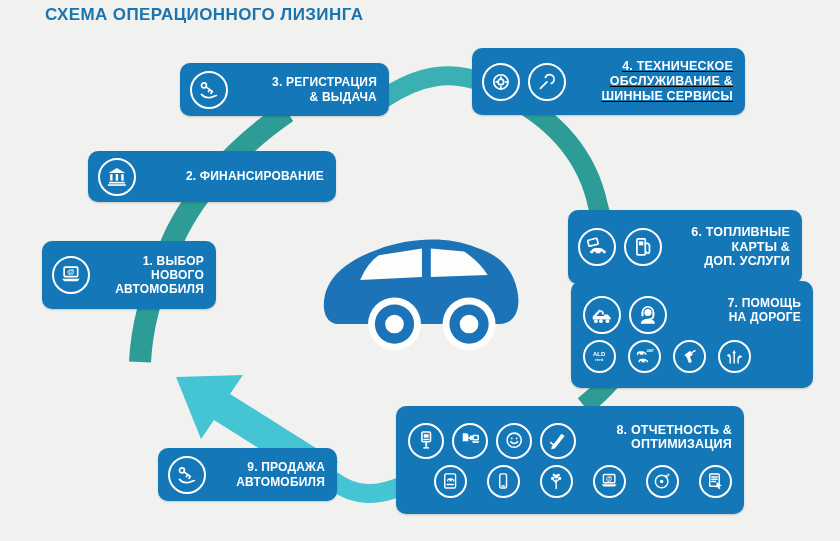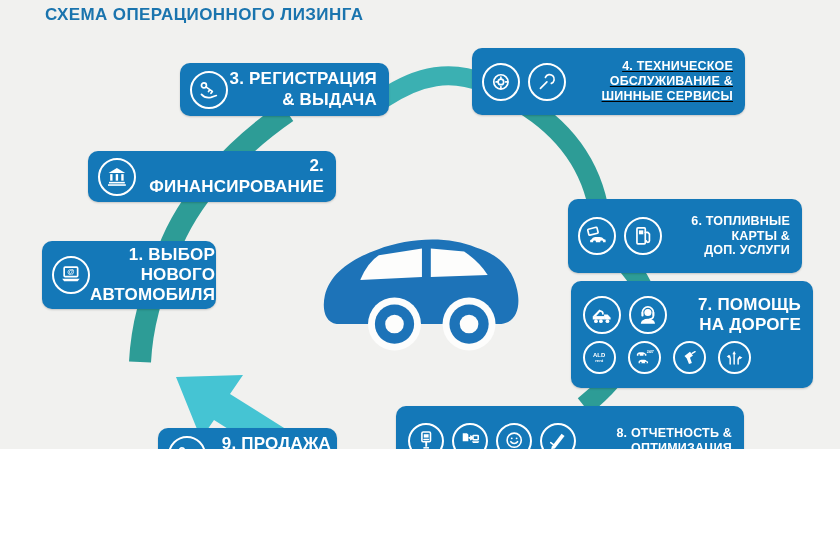--- a/index.html
+++ b/index.html
@@ -1,35 +1,35 @@
 <!DOCTYPE html>
 <html style="--bg: #f1f1ef; --title: #1a74ae; --blue: #1478b8; --teal: #2d9c96; --tealLight: #3bb0b2; --cyan: #45c4d3; --car: #1d73b8;"><head>
 <meta charset="utf-8">
 <style>
   html,body{margin:0;padding:0;}
   body{font-family:"Liberation Sans","DejaVu Sans",sans-serif;}
-  #stage{position:relative;width:840px;height:449px;background:var(--bg,#f1f1ef);overflow:hidden;}
+  #stage{position:relative;width:840px;height:541px;background:var(--bg,#f1f1ef);overflow:hidden;}
 
   .title{position:absolute;left:45px;top:5px;font-size:17px;font-weight:bold;
          color:var(--title,#1a74ae);letter-spacing:.4px;}
 
   svg.ring{position:absolute;left:0;top:0;z-index:1;}
   .teal{stroke:var(--teal,#2d9c96);}
   .tealLight{stroke:var(--tealLight,#3bb0b2);}
   .cyan{stroke:var(--cyan,#45c4d3);}
   .cyanFill{fill:var(--cyan,#45c4d3);}
 
   .step{position:absolute;z-index:2;background:var(--blue,#1478b8);border-radius:10px;
         box-sizing:border-box;display:flex;align-items:center;padding:6px 12px 6px 10px;
         box-shadow:0 1px 2px rgba(0,0,0,.18);}
   .step .icons{display:flex;gap:8px;align-items:center;flex:0 0 auto;}
-  .step .lbl{flex:1 1 auto;text-align:right;color:#fff;font-weight:bold;font-size:17px;
+  .step .lbl{flex:1 1 auto;text-align:right;color:#fff;font-weight:bold;font-size:12px;
              line-height:1.18;white-space:pre-line;letter-spacing:.2px;}
   .col{flex-direction:column;align-items:stretch;justify-content:center;gap:6px;}
-  .row{display:flex;align-items:center;width:100%;}
+  .row{display:flex;align-items:flex-start;width:100%;}
   .row .icons{display:flex;gap:8px;}
   .row .lbl{flex:1;}
 
   .ic{width:38px;height:38px;border:2px solid #fff;border-radius:50%;box-sizing:border-box;
       display:flex;align-items:center;justify-content:center;flex:0 0 auto;}
   .ic svg{width:70%;height:70%;display:block;}
   .icons.mid .ic{width:36px;height:36px;}
   .icons.small .ic{width:33px;height:33px;}
   .icons.small{gap:12px;}
 
@@ -39,27 +39,27 @@
   .ic svg .bl{stroke:var(--blue,#1478b8);fill:none;}
   .ic svg text{fill:#fff;stroke:none;font-family:"Liberation Sans","DejaVu Sans",sans-serif;font-weight:bold;}
 
   #s1{left:42px;top:241px;width:174px;height:68px;}
   #s2{left:88px;top:151px;width:248px;height:51px;}
   #s3{left:180px;top:63px;width:209px;height:53px;}
   #s4{left:472px;top:48px;width:273px;height:67px;text-decoration:underline;}
   #s4 .lbl{font-size:12.5px;}
   #s5{left:572px;top:127px;width:241px;height:59px;}
   #s5 .lbl{font-size:13.5px;}
-  #s6{left:568px;top:199px;width:234px;height:74px;}
+  #s6{left:568px;top:210px;width:234px;height:74px;}
   #s6 .lbl{font-size:12.5px;}
   #s7{left:571px;top:281px;width:242px;height:107px;padding:8px 12px;}
   #s8{left:396px;top:406px;width:348px;height:108px;padding:8px 12px;}
   #s8 .lbl{font-size:12.5px;margin-left:40px;}
   #s8 .icons.small{gap:20px;margin-left:26px;}
-  #s9{left:158px;top:428px;width:179px;height:53px;}
+  #s9{left:158px;top:448px;width:179px;height:53px;}
 
   .car{position:absolute;left:317px;top:223px;width:206px;z-index:2;}
   .car .carfill{fill:var(--car,#1d73b8);}
   .car .whitefill{fill:#fdfdfc;}
 </style>
 </head>
 <body>
 
 <div id="stage">
 

